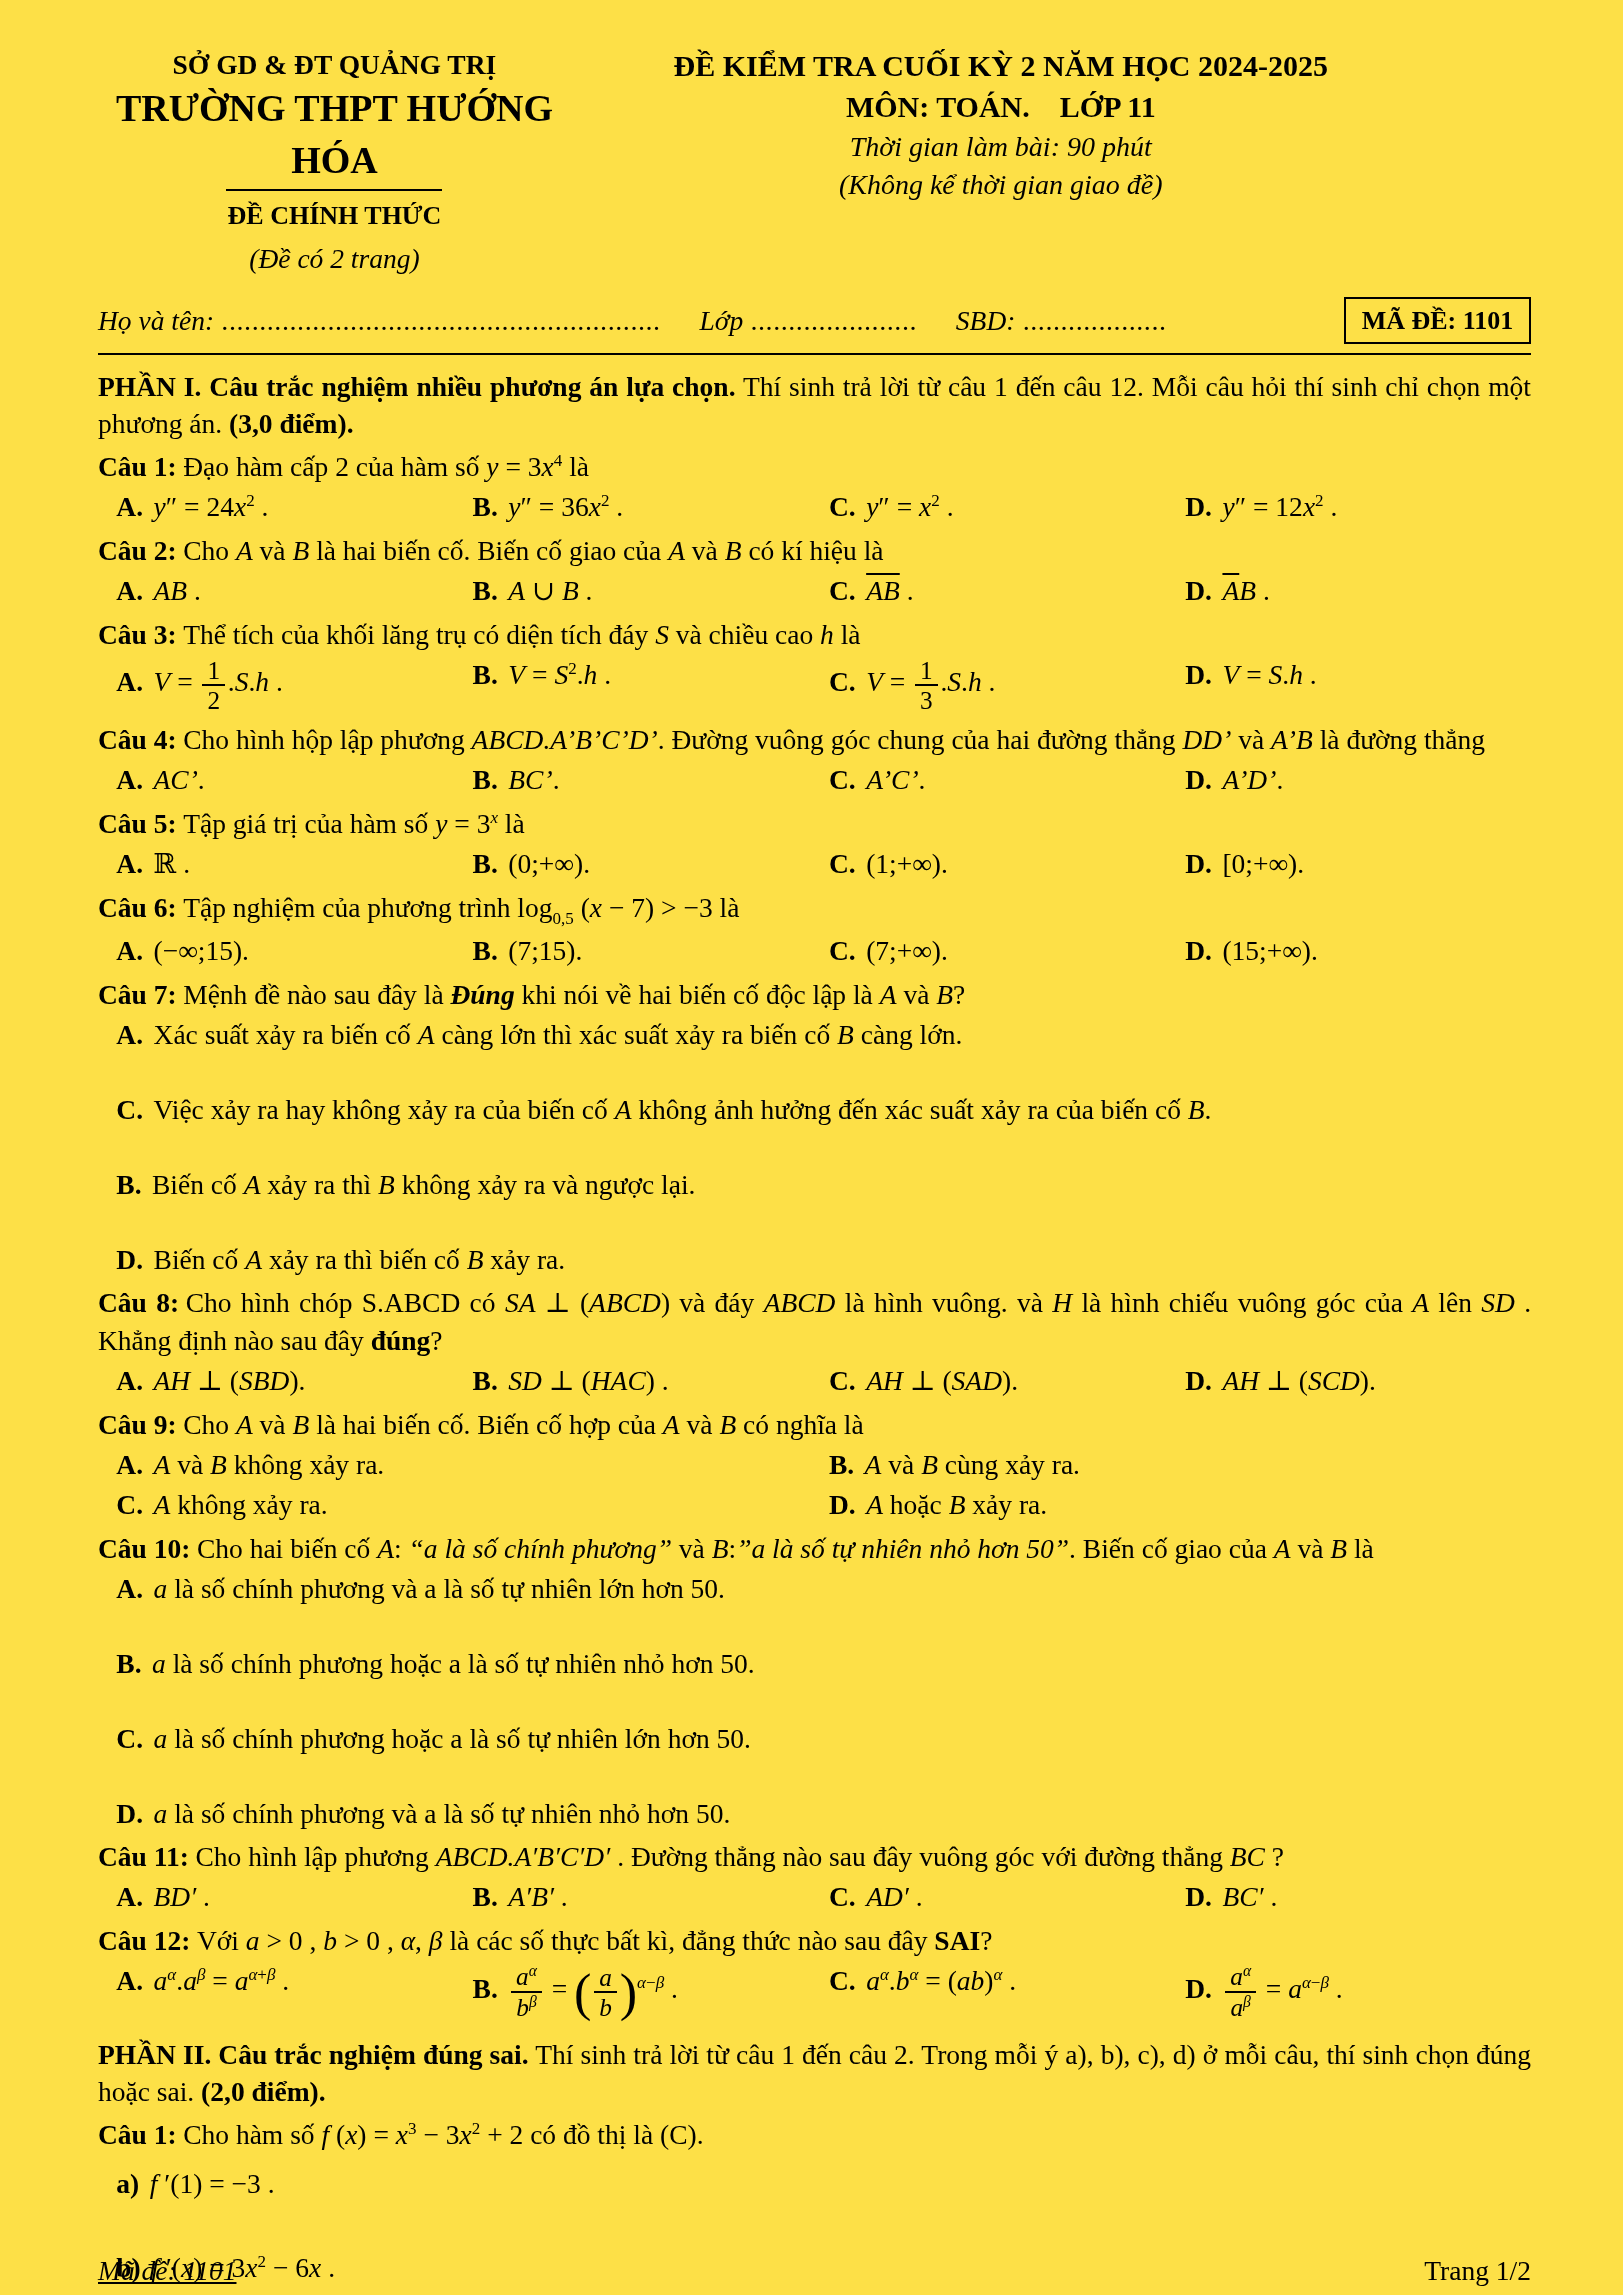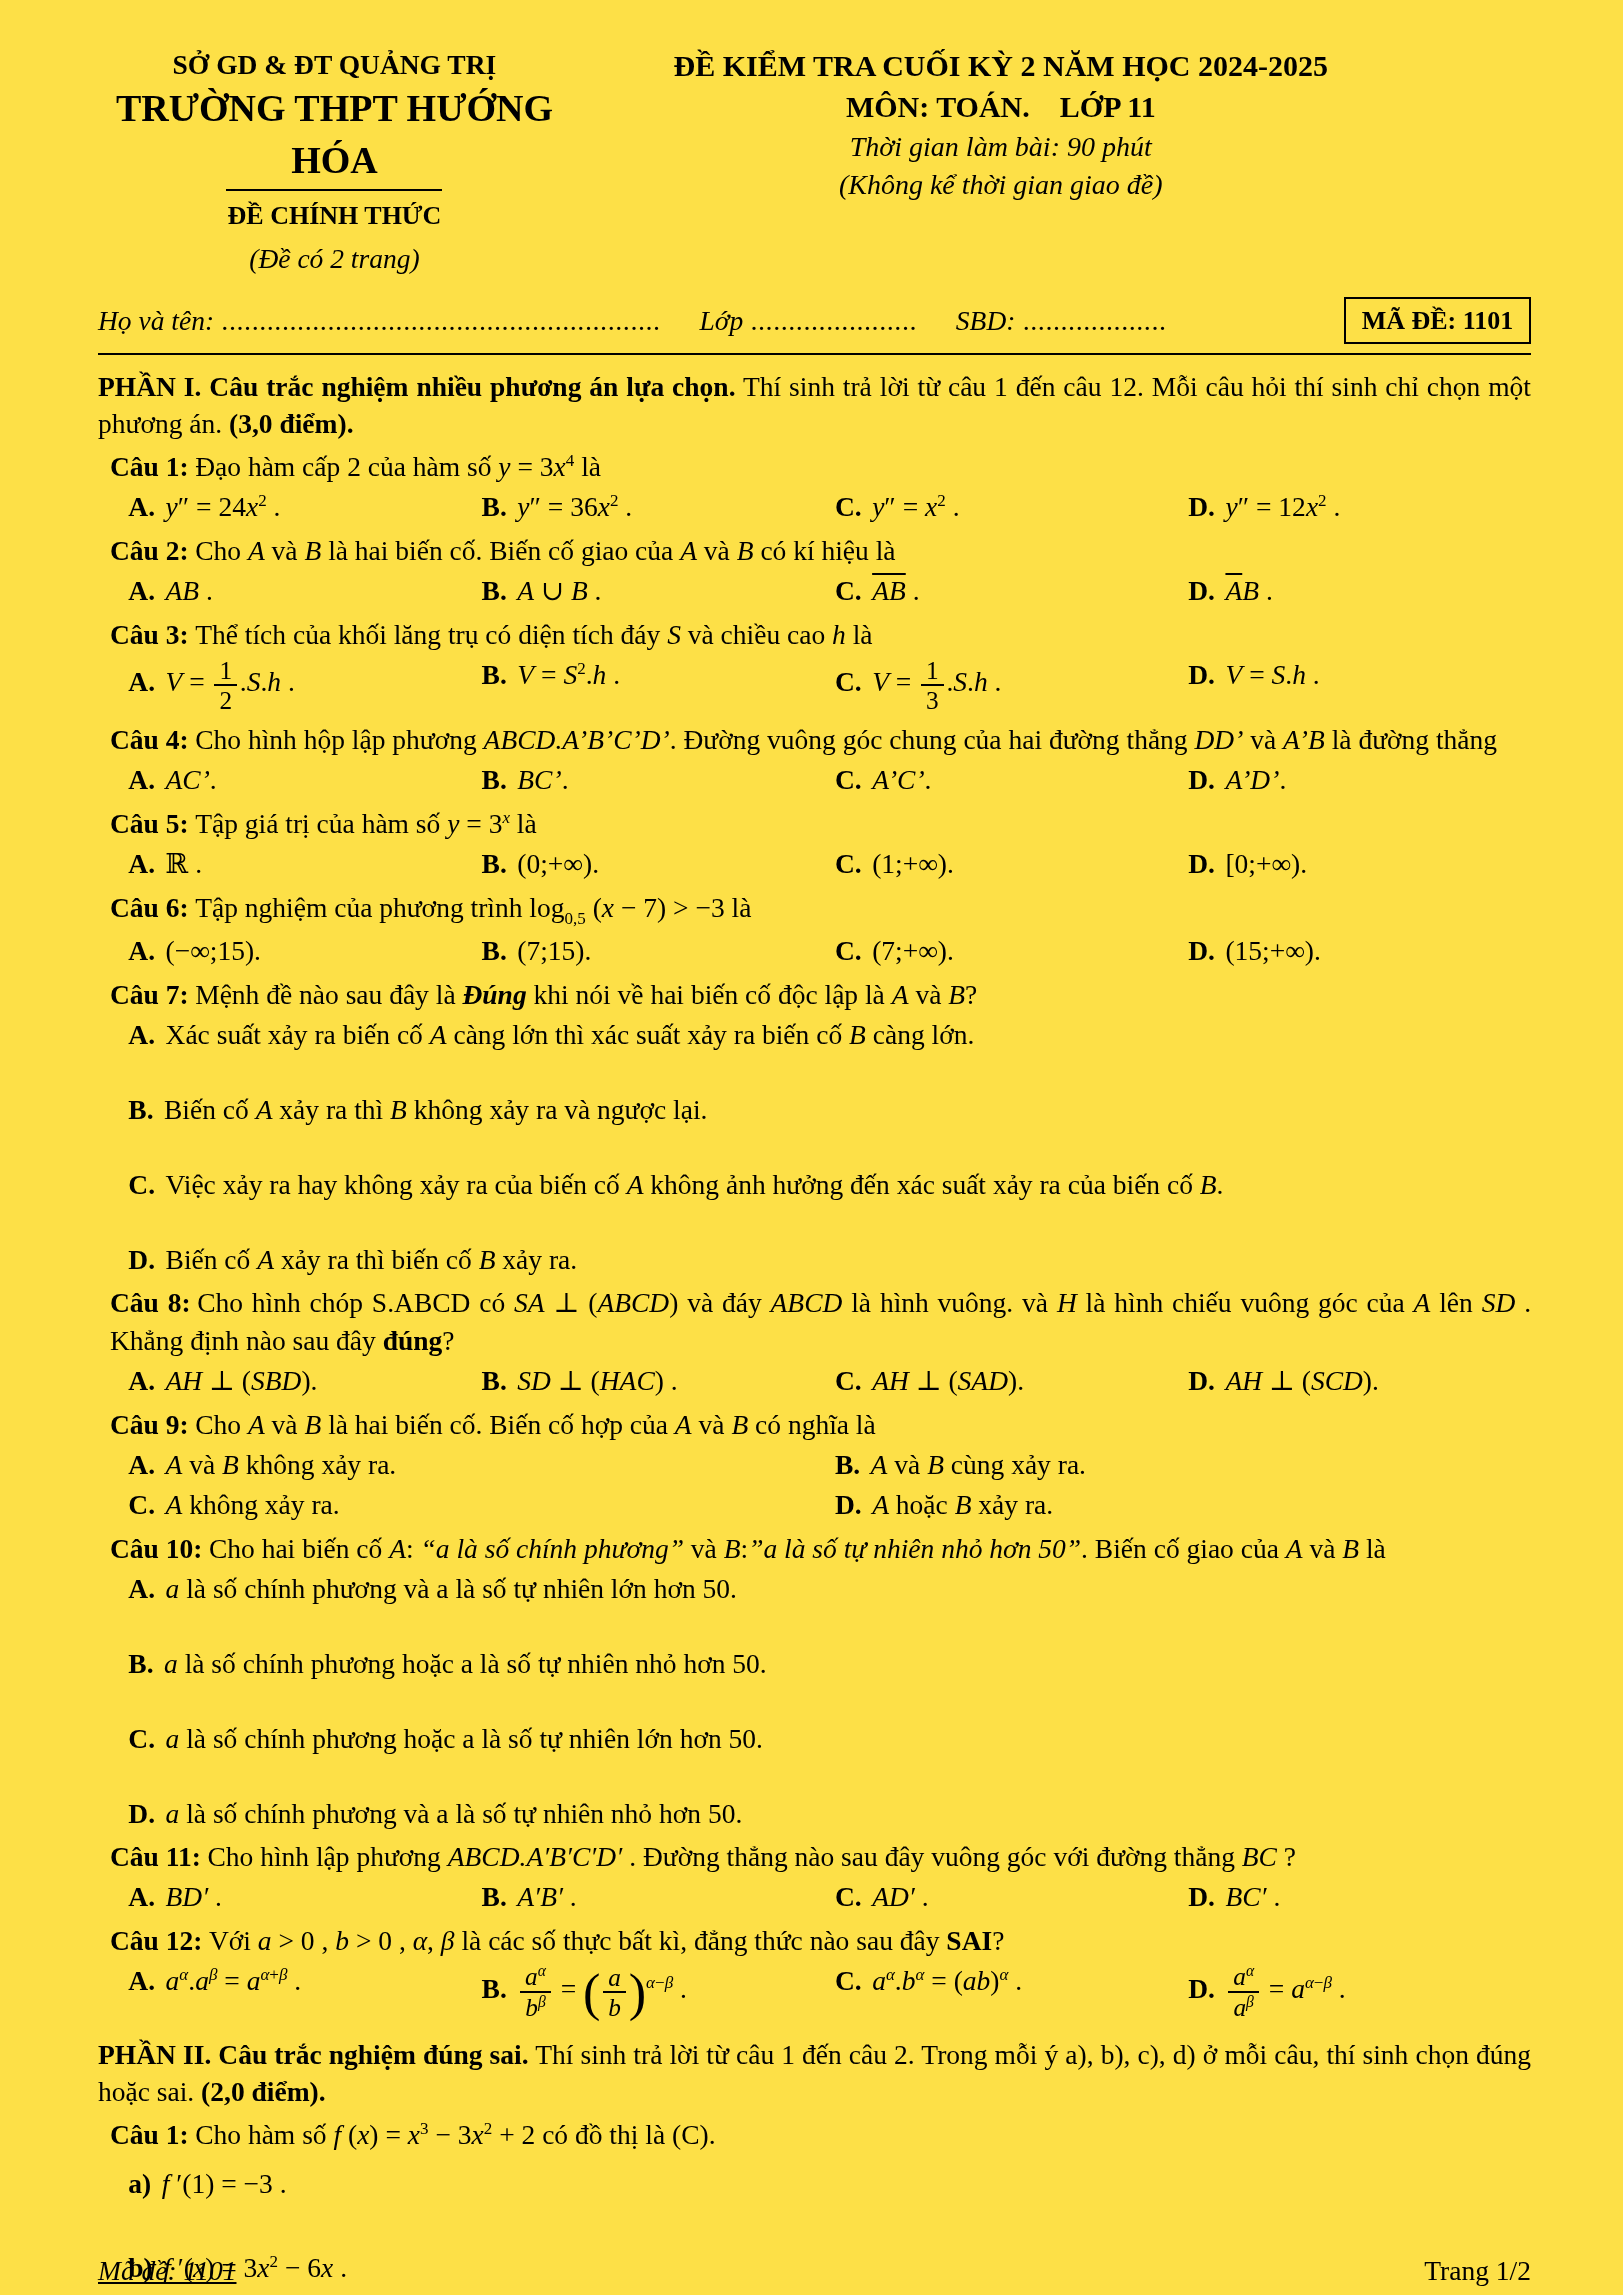--- a/index.html
+++ b/index.html
@@ -30,21 +30,21 @@
   .info-row { display:flex; align-items:center; font-style:italic;gap:8px; }
   .dots { letter-spacing:0.7px; overflow:hidden; white-space:nowrap; }
   .gap-s { display:inline-block; width:22px; }
   .code-box {
     margin-left:auto; font-style:normal; font-weight:bold; font-size:26px;
     border:2.6px solid #000; padding:3.9px 15.7px; white-space:nowrap;
   }
   
   .part-title { margin:13px 0 2.6px; text-align:justify; }
   .part-title b { font-weight:bold; }
-  .q { margin-top:5.2px;margin-left:12px; }
+  .q { margin-top:5.2px; }
   .q-line { margin:3.9px 0 1.3px; text-align:justify; }
   .q-label { font-weight:bold; margin-right:6.5px; }
   .opts { display:grid; padding-left:18.3px; column-gap:10.5px; margin:1.3px 0 2.6px; }
   .cols4 { grid-template-columns:repeat(4,1fr); }
   .cols2 { grid-template-columns:repeat(2,1fr); }
   .cols1 { grid-template-columns:1fr;gap:35px; }
   .opt { padding:1.3px 0; }
   .okey { font-weight:bold; margin-right:10.5px; }
   .p2-items .opt { margin-top:9.2px; }
   
@@ -163,22 +163,22 @@
         <div class="opt"><b class="okey">B.</b><span>(7;15).</span></div>
         <div class="opt"><b class="okey">C.</b><span>(7;+∞).</span></div>
         <div class="opt"><b class="okey">D.</b><span>(15;+∞).</span></div>
       </div>
     </div>
 
     <div class="q">
       <p class="q-line"><b class="q-label">Câu 7:</b><span>Mệnh đề nào sau đây là <b><i>Đúng</i></b> khi nói về hai biến cố độc lập là <i>A</i> và <i>B</i>?</span></p>
       <div class="opts cols1">
         <div class="opt"><b class="okey">A.</b><span>Xác suất xảy ra biến cố <i>A</i> càng lớn thì xác suất xảy ra biến cố <i>B</i> càng lớn.</span></div>
+        <div class="opt"><b class="okey">C.</b><span>Việc xảy ra hay không xảy ra của biến cố <i>A</i> không ảnh hưởng đến xác suất xảy ra của biến cố <i>B</i>.</span></div>
         <div class="opt"><b class="okey">B.</b><span>Biến cố <i>A</i> xảy ra thì <i>B</i> không xảy ra và ngược lại.</span></div>
-        <div class="opt"><b class="okey">C.</b><span>Việc xảy ra hay không xảy ra của biến cố <i>A</i> không ảnh hưởng đến xác suất xảy ra của biến cố <i>B</i>.</span></div>
         <div class="opt"><b class="okey">D.</b><span>Biến cố <i>A</i> xảy ra thì biến cố <i>B</i> xảy ra.</span></div>
       </div>
     </div>
 
     <div class="q">
       <p class="q-line"><b class="q-label">Câu 8:</b><span>Cho hình chóp S.ABCD có <i>SA</i> ⊥ (<i>ABCD</i>) và đáy <i>ABCD</i> là hình vuông. và <i>H</i> là hình chiếu vuông góc của <i>A</i> lên <i>SD</i> . Khẳng định nào sau đây <b>đúng</b>?</span></p>
       <div class="opts cols4">
         <div class="opt"><b class="okey">A.</b><span><i>AH</i> ⊥ (<i>SBD</i>).</span></div>
         <div class="opt"><b class="okey">B.</b><span><i>SD</i> ⊥ (<i>HAC</i>) .</span></div>
         <div class="opt"><b class="okey">C.</b><span><i>AH</i> ⊥ (<i>SAD</i>).</span></div>

